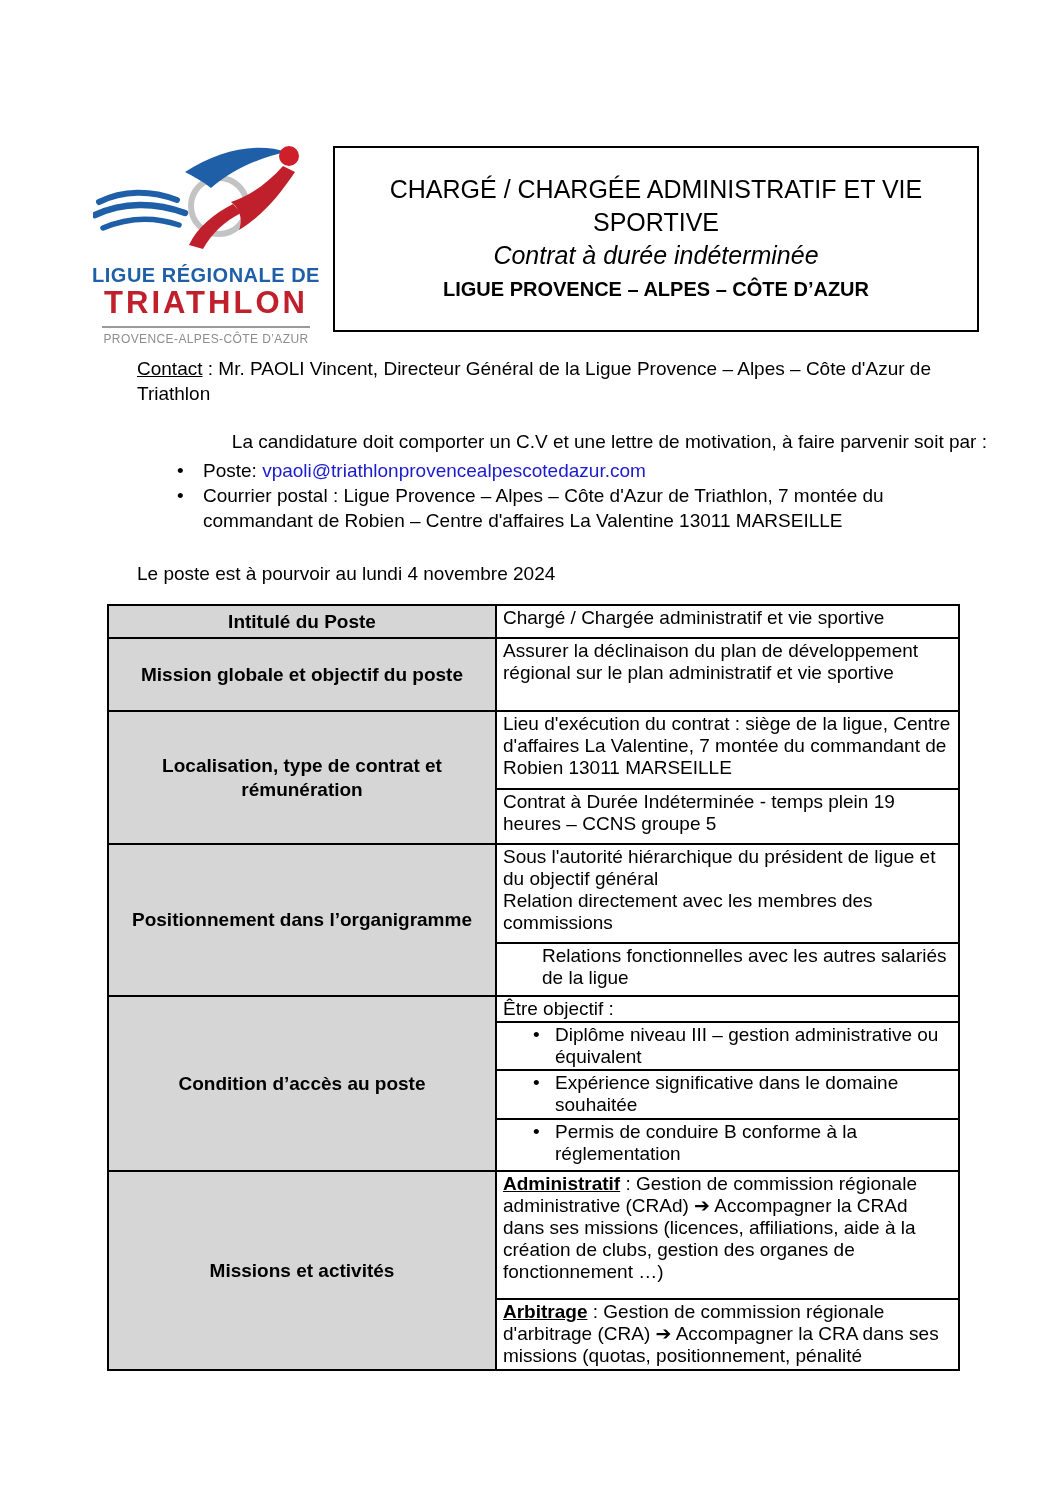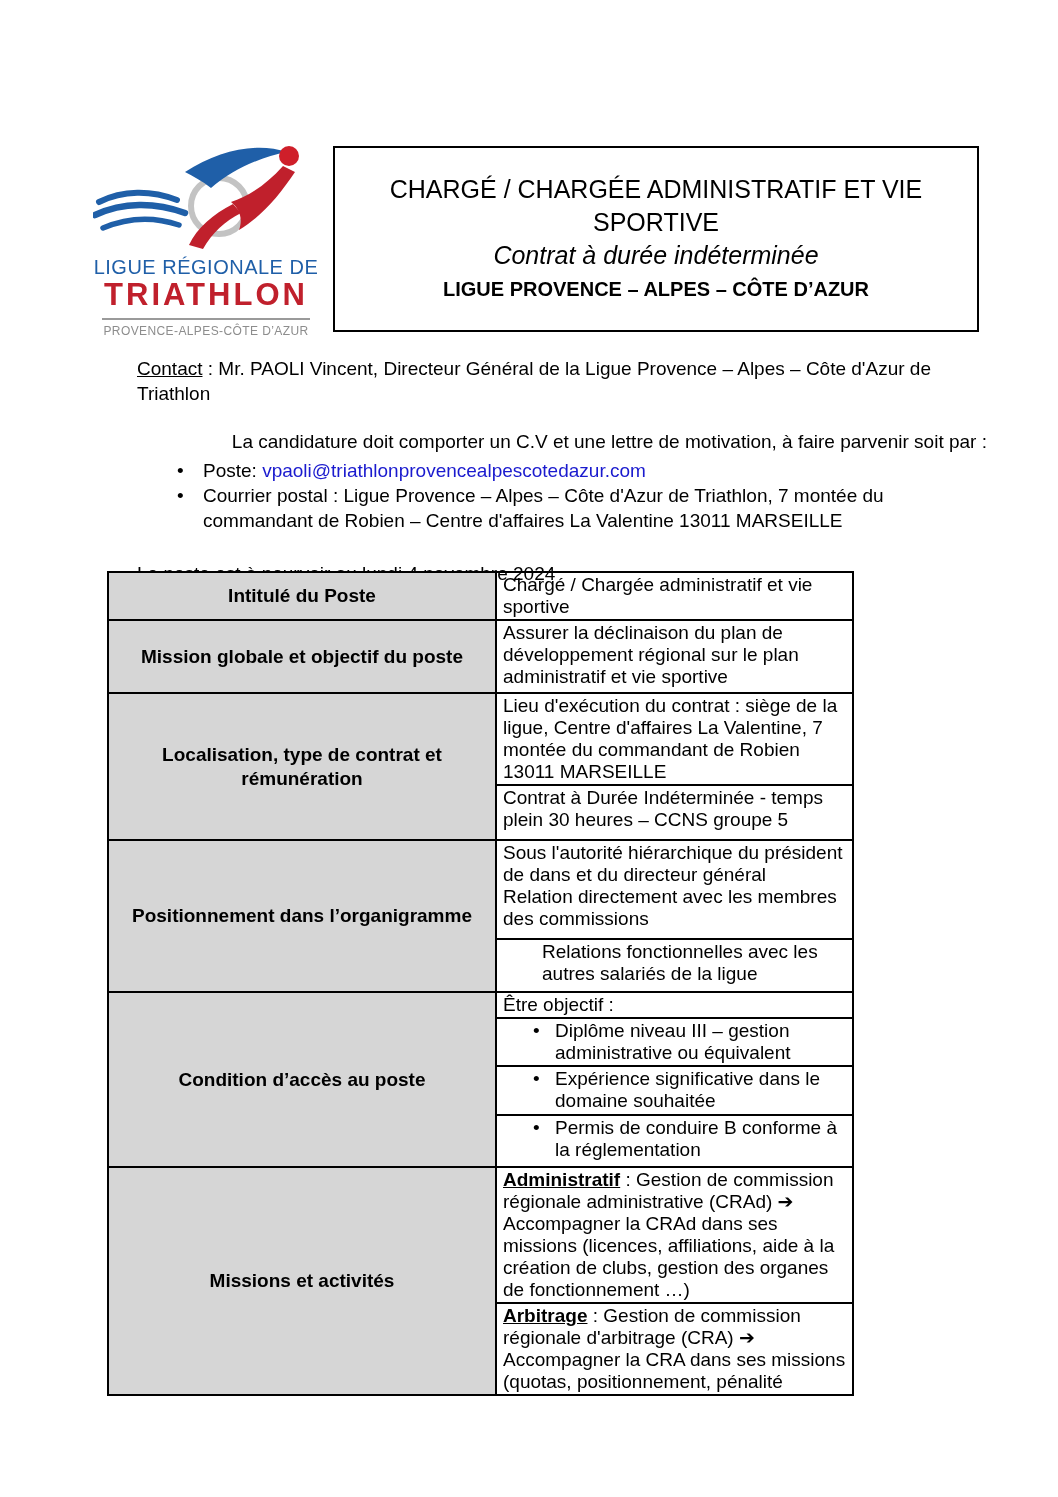--- a/index.html
+++ b/index.html
@@ -2,21 +2,21 @@
 <html><head>
 <meta charset="utf-8">
 <style>
   html,body{margin:0;padding:0;background:#ffffff;}
   .page{position:relative;width:1058px;height:1497px;background:#ffffff;
         font-family:"Liberation Sans",sans-serif;color:#000;overflow:hidden;}
 
   
   .logo{position:absolute;left:86px;top:142px;width:240px;text-align:center;}
   .logo svg{display:block;margin:0 auto;}
-  .logo-l1{color:#1f5fa8;font-weight:normal;font-size:20px;letter-spacing:.5px;margin-top:2px;}
+  .logo-l1{color:#1f5fa8;font-weight:bold;font-size:20px;letter-spacing:.5px;margin-top:10px;}
   .logo-l2{color:#c0202c;font-weight:bold;font-size:31px;letter-spacing:3px;line-height:1.05;}
   .logo-rule{width:208px;border-top:2px solid #9a9a9a;margin:6px auto 4px;}
   .logo-l3{color:#8d8d8d;font-size:12px;letter-spacing:.4px;}
 
   
   .title-box{position:absolute;left:333px;top:146px;width:646px;height:186px;
              border:2px solid #000;box-sizing:border-box;display:flex;flex-direction:column;
              justify-content:center;text-align:center;padding:2px 10px;}
   .tb1{font-size:25px;line-height:33px;}
   .tb2{font-size:25px;line-height:33px;font-style:italic;}
@@ -27,21 +27,21 @@
   .contact{max-width:820px;}
   .contact-label{text-decoration:underline;}
   .candidature{margin-top:23px;text-align:right;}
   .blist{margin-top:4px;}
   .bitem{display:flex;}
   .bdot{flex:none;width:66px;padding-left:40px;box-sizing:border-box;}
   .link{color:#1a1ace;cursor:pointer;}
   .poste{margin-top:28px;}
 
   
-  .jobtable{position:absolute;left:107px;top:571px;width:747px;border:2px solid #000;
+  .jobtable{position:absolute;left:107px;top:604px;width:853px;border:2px solid #000;
             box-sizing:border-box;font-size:19px;}
   .trow{display:flex;border-bottom:2px solid #000;}
   .trow:last-child{border-bottom:none;}
   .hcell{flex:none;width:388px;background:#d6d6d6;border-right:2px solid #000;
          display:flex;align-items:center;justify-content:center;text-align:center;
          font-weight:bold;line-height:24px;padding:2px 14px;box-sizing:border-box;}
   .rcol{flex:1;display:flex;flex-direction:column;min-width:0;}
   .rcell{border-bottom:2px solid #000;padding:1px 6px;line-height:22px;box-sizing:border-box;}
   .rcell:last-child{border-bottom:none;}
   .lead{font-weight:bold;text-decoration:underline;}
@@ -120,29 +120,29 @@
       <div class="hcell">Mission globale et objectif du poste</div>
       <div class="rcol">
         <div class="rcell mh71">Assurer la déclinaison du plan de développement régional sur le plan administratif et vie sportive</div>
       </div>
     </div>
 
     <div class="trow">
       <div class="hcell">Localisation, type de contrat et rémunération</div>
       <div class="rcol">
         <div class="rcell mh78">Lieu d'exécution du contrat : siège de la ligue, Centre d'affaires La Valentine, 7 montée du commandant de Robien 13011 MARSEILLE</div>
-        <div class="rcell mh53">Contrat à Durée Indéterminée - temps plein 30 heures – CCNS groupe 5</div>
+        <div class="rcell mh53">Contrat à Durée Indéterminée - temps plein 19 heures – CCNS groupe 5</div>
       </div>
     </div>
 
     <div class="trow">
       <div class="hcell">Positionnement dans l’organigramme</div>
       <div class="rcol">
         <div class="rcell mh99">
-          <div>Sous l'autorité hiérarchique du président de dans et du directeur général</div>
+          <div>Sous l'autorité hiérarchique du président de ligue et du objectif général</div>
           <div>Relation directement avec les membres des commissions</div>
         </div>
         <div class="rcell mh51">Relations fonctionnelles avec les autres salariés de la ligue</div>
       </div>
     </div>
 
     <div class="trow">
       <div class="hcell">Condition d’accès au poste</div>
       <div class="rcol">
         <div class="rcell mh25">Être objectif :</div>

